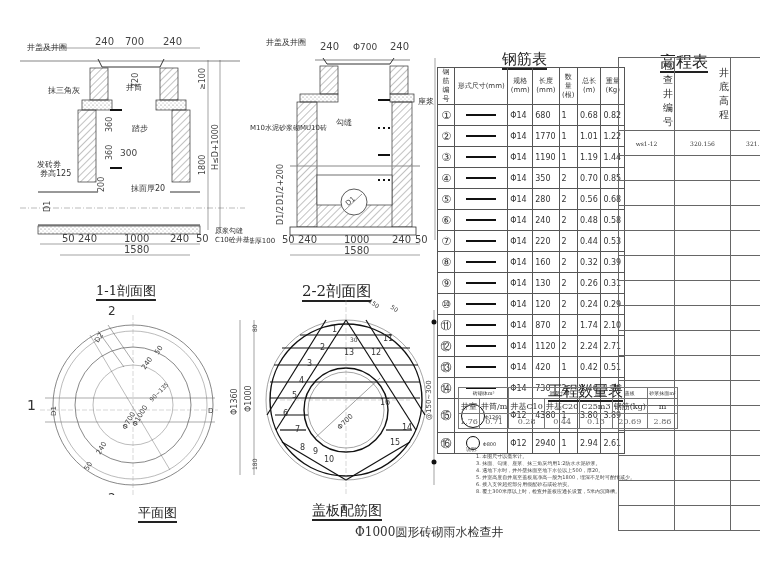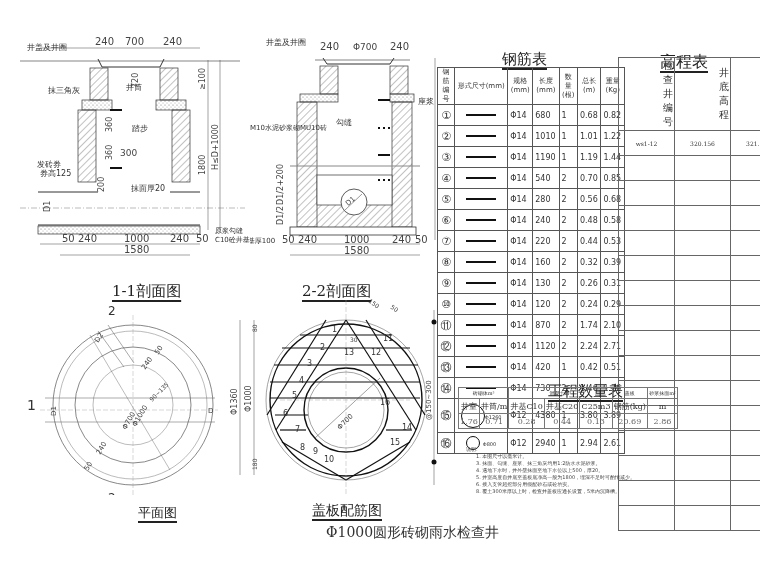--- a/index.html
+++ b/index.html
@@ -85,21 +85,21 @@
   <text x="27" y="50" font-size="8" fill="#333">井盖及井圈</text>
   <text x="126" y="90" font-size="8" fill="#333">井筒</text>
   <text x="48" y="93" font-size="8" fill="#333">抹三角灰</text>
   <text x="132" y="131" font-size="8" fill="#333">踏步</text>
   <text x="37" y="167" font-size="8" fill="#333">发砖券</text>
   <text x="40" y="176" font-size="8" fill="#333">券高125</text>
   <text x="131" y="191" font-size="8" fill="#333">抹面厚20</text>
   <text x="215" y="233" font-size="7" fill="#333">原浆勾缝</text>
   <text x="215" y="242" font-size="7" fill="#333">C10砼井基</text>
 </svg>
-<div class="abs ttl" style="left:112px;top:262px;font-size:15px;">1-1剖面图</div>
+<div class="abs ttl" style="left:96px;top:262px;font-size:13px;">1-1剖面图</div>
 
 <svg class="abs" style="left:250px;top:0" width="190" height="290" viewBox="0 0 190 290">
   <line x1="65" y1="60" x2="160" y2="60" stroke="#333" stroke-width="0.6"></line>
   <path d="M73 58 L77 64 L140 64 L144 58" fill="none" stroke="#333"></path>
   <rect x="70" y="66" width="18" height="28" fill="url(#hatch)" stroke="#333" stroke-width="0.7"></rect>
   <rect x="140" y="66" width="18" height="28" fill="url(#hatch)" stroke="#333" stroke-width="0.7"></rect>
   <rect x="50" y="94" width="38" height="8" fill="url(#dots)" stroke="#333" stroke-width="0.7"></rect>
   <rect x="140" y="94" width="24" height="8" fill="url(#dots)" stroke="#333" stroke-width="0.7"></rect>
   <rect x="47" y="102" width="20" height="125" fill="url(#hatch)" stroke="#333" stroke-width="0.7"></rect>
   <rect x="142" y="102" width="20" height="125" fill="url(#hatch)" stroke="#333" stroke-width="0.7"></rect>
@@ -241,39 +241,39 @@
         <td>Φ14</td>
         <td>680</td>
         <td>1</td>
         <td>0.68</td>
         <td>0.82</td>
       </tr>
   <tr>
         <td class="num">②</td>
         <td class="shape"><span class="bar"></span></td>
         <td>Φ14</td>
-        <td>1010</td>
+        <td>1770</td>
         <td>1</td>
         <td>1.01</td>
         <td>1.22</td>
       </tr>
   <tr>
         <td class="num">③</td>
         <td class="shape"><span class="bar"></span></td>
         <td>Φ14</td>
         <td>1190</td>
         <td>1</td>
         <td>1.19</td>
         <td>1.44</td>
       </tr>
   <tr>
         <td class="num">④</td>
         <td class="shape"><span class="bar"></span></td>
         <td>Φ14</td>
-        <td>540</td>
+        <td>350</td>
         <td>2</td>
         <td>0.70</td>
         <td>0.85</td>
       </tr>
   <tr>
         <td class="num">⑤</td>
         <td class="shape"><span class="bar"></span></td>
         <td>Φ14</td>
         <td>280</td>
         <td>2</td>
@@ -508,13 +508,13 @@
   <div style="padding-left:10px;">
     <div>1. 本图尺寸以毫米计。</div>
     <div>3. 抹面、勾缝、座浆、抹三角灰均用1:2防水水泥砂浆。</div>
     <div>4. 遇地下水时，井外壁抹面至地下水位以上500，厚20。</div>
     <div>5. 井室高度自井底至盖板底净高一般为1800，埋深不足时可酌情减少。</div>
     <div>6. 接入支管超挖部分用级配砂石或砼填实。</div>
     <div>8. 覆土300米厚以上时，检查井盖板应通长设置，5米内沉降槽。</div>
   </div>
 </div>
 
-<div class="abs" style="left:326px;top:524px;font-size:14px;color:#333;">Φ1000圆形砖砌雨水检查井</div>
+<div class="abs" style="left:355px;top:524px;font-size:12px;color:#333;">Φ1000圆形砖砌雨水检查井</div>
 
 </body></html>

